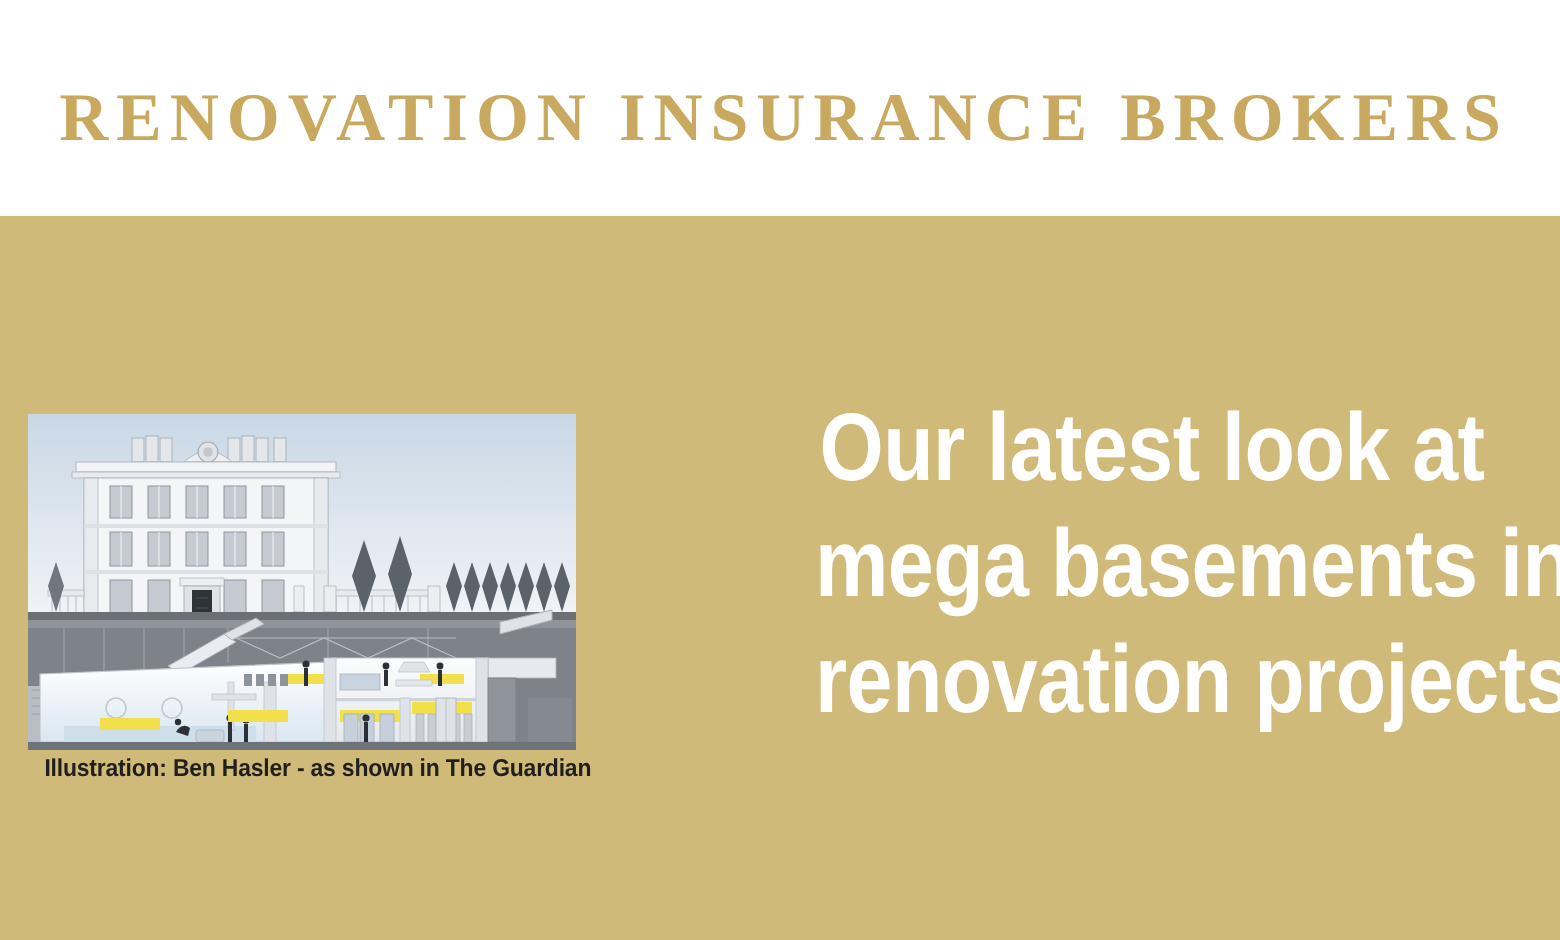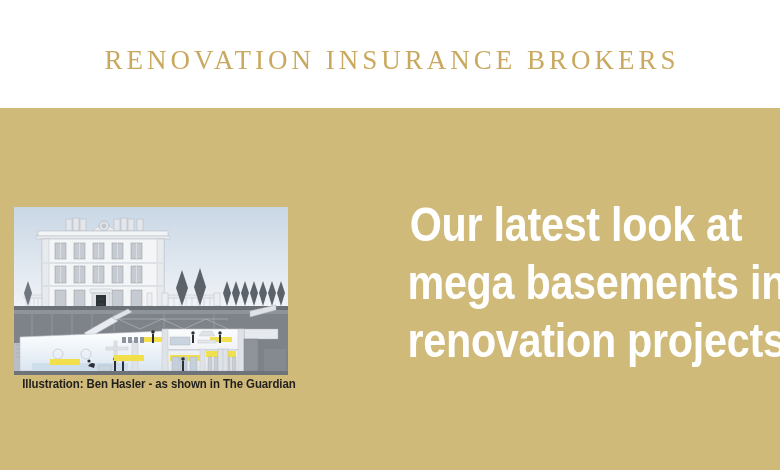--- a/index.html
+++ b/index.html
@@ -26,27 +26,28 @@
     left: 0; top: 0;
     width: 780px;
     height: 108px;
     background: #ffffff;
     display: flex;
     align-items: center;
     justify-content: center;
   }
   .brand-title {
     font-family: "Liberation Serif", "DejaVu Serif", serif;
-    font-size: 27px;
+    font-size: 34px;
     line-height: 1;
     letter-spacing: 4.0px;
     color: #c9a95f;
     white-space: nowrap;
     text-indent: 4px;
     margin-top: 12px;
+    font-weight: bold;
   }
 
   
   .body-band {
     position: absolute;
     left: 0; top: 108px;
     width: 780px;
     height: 362px;
     background: #d0ba79;
   }

